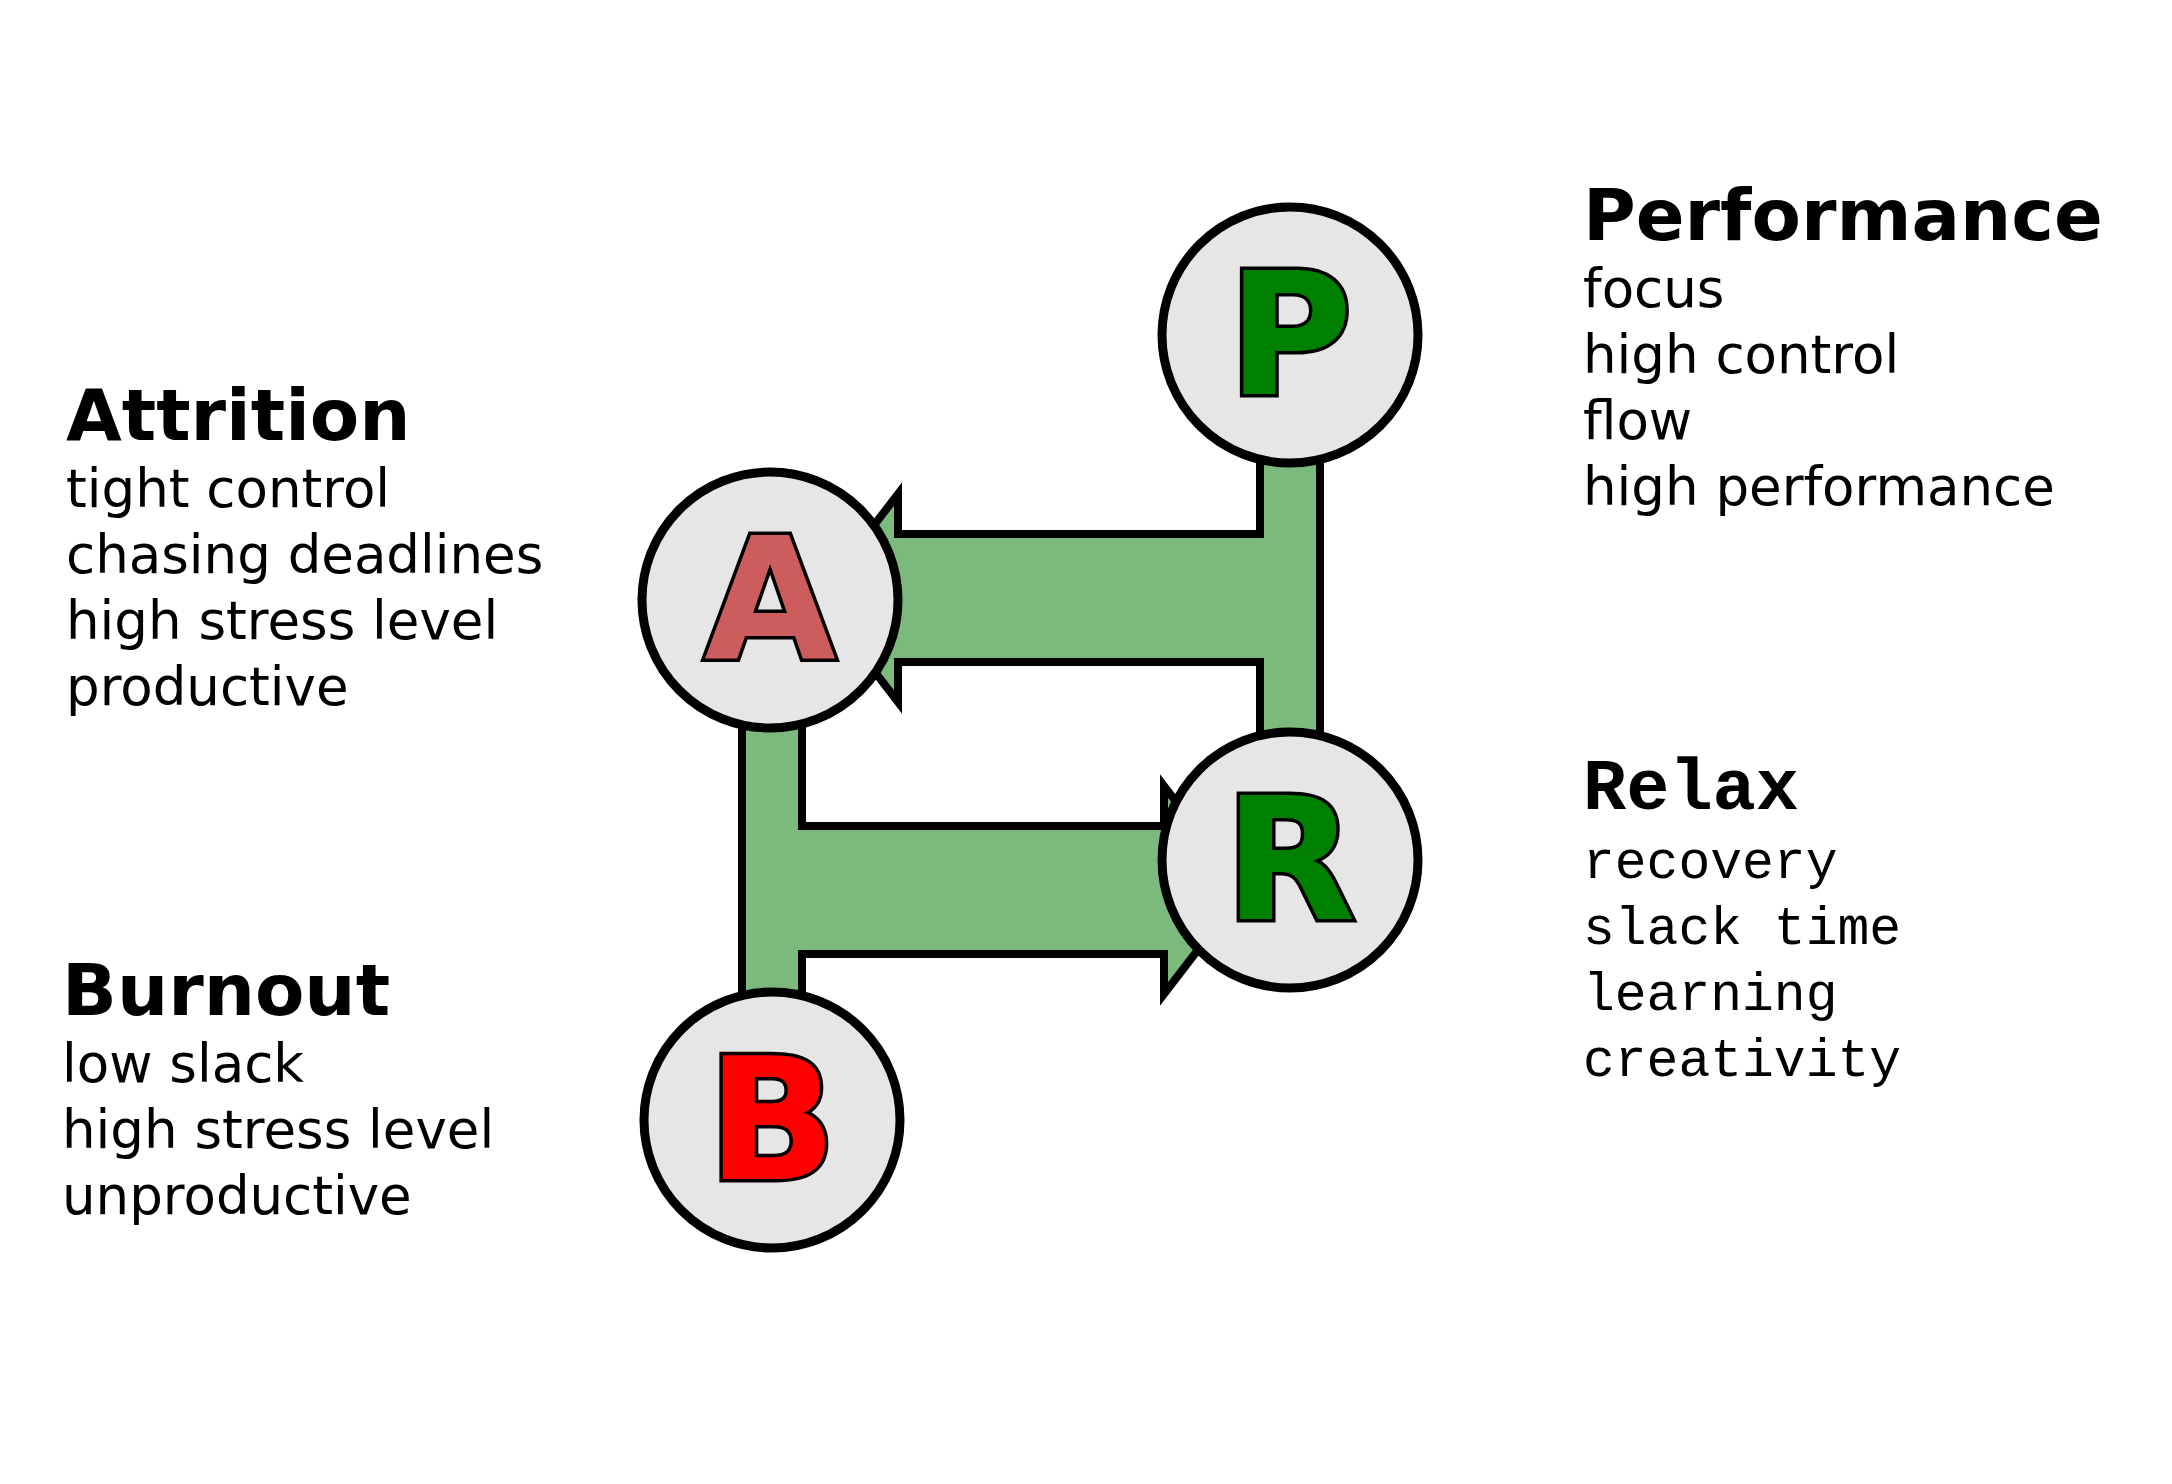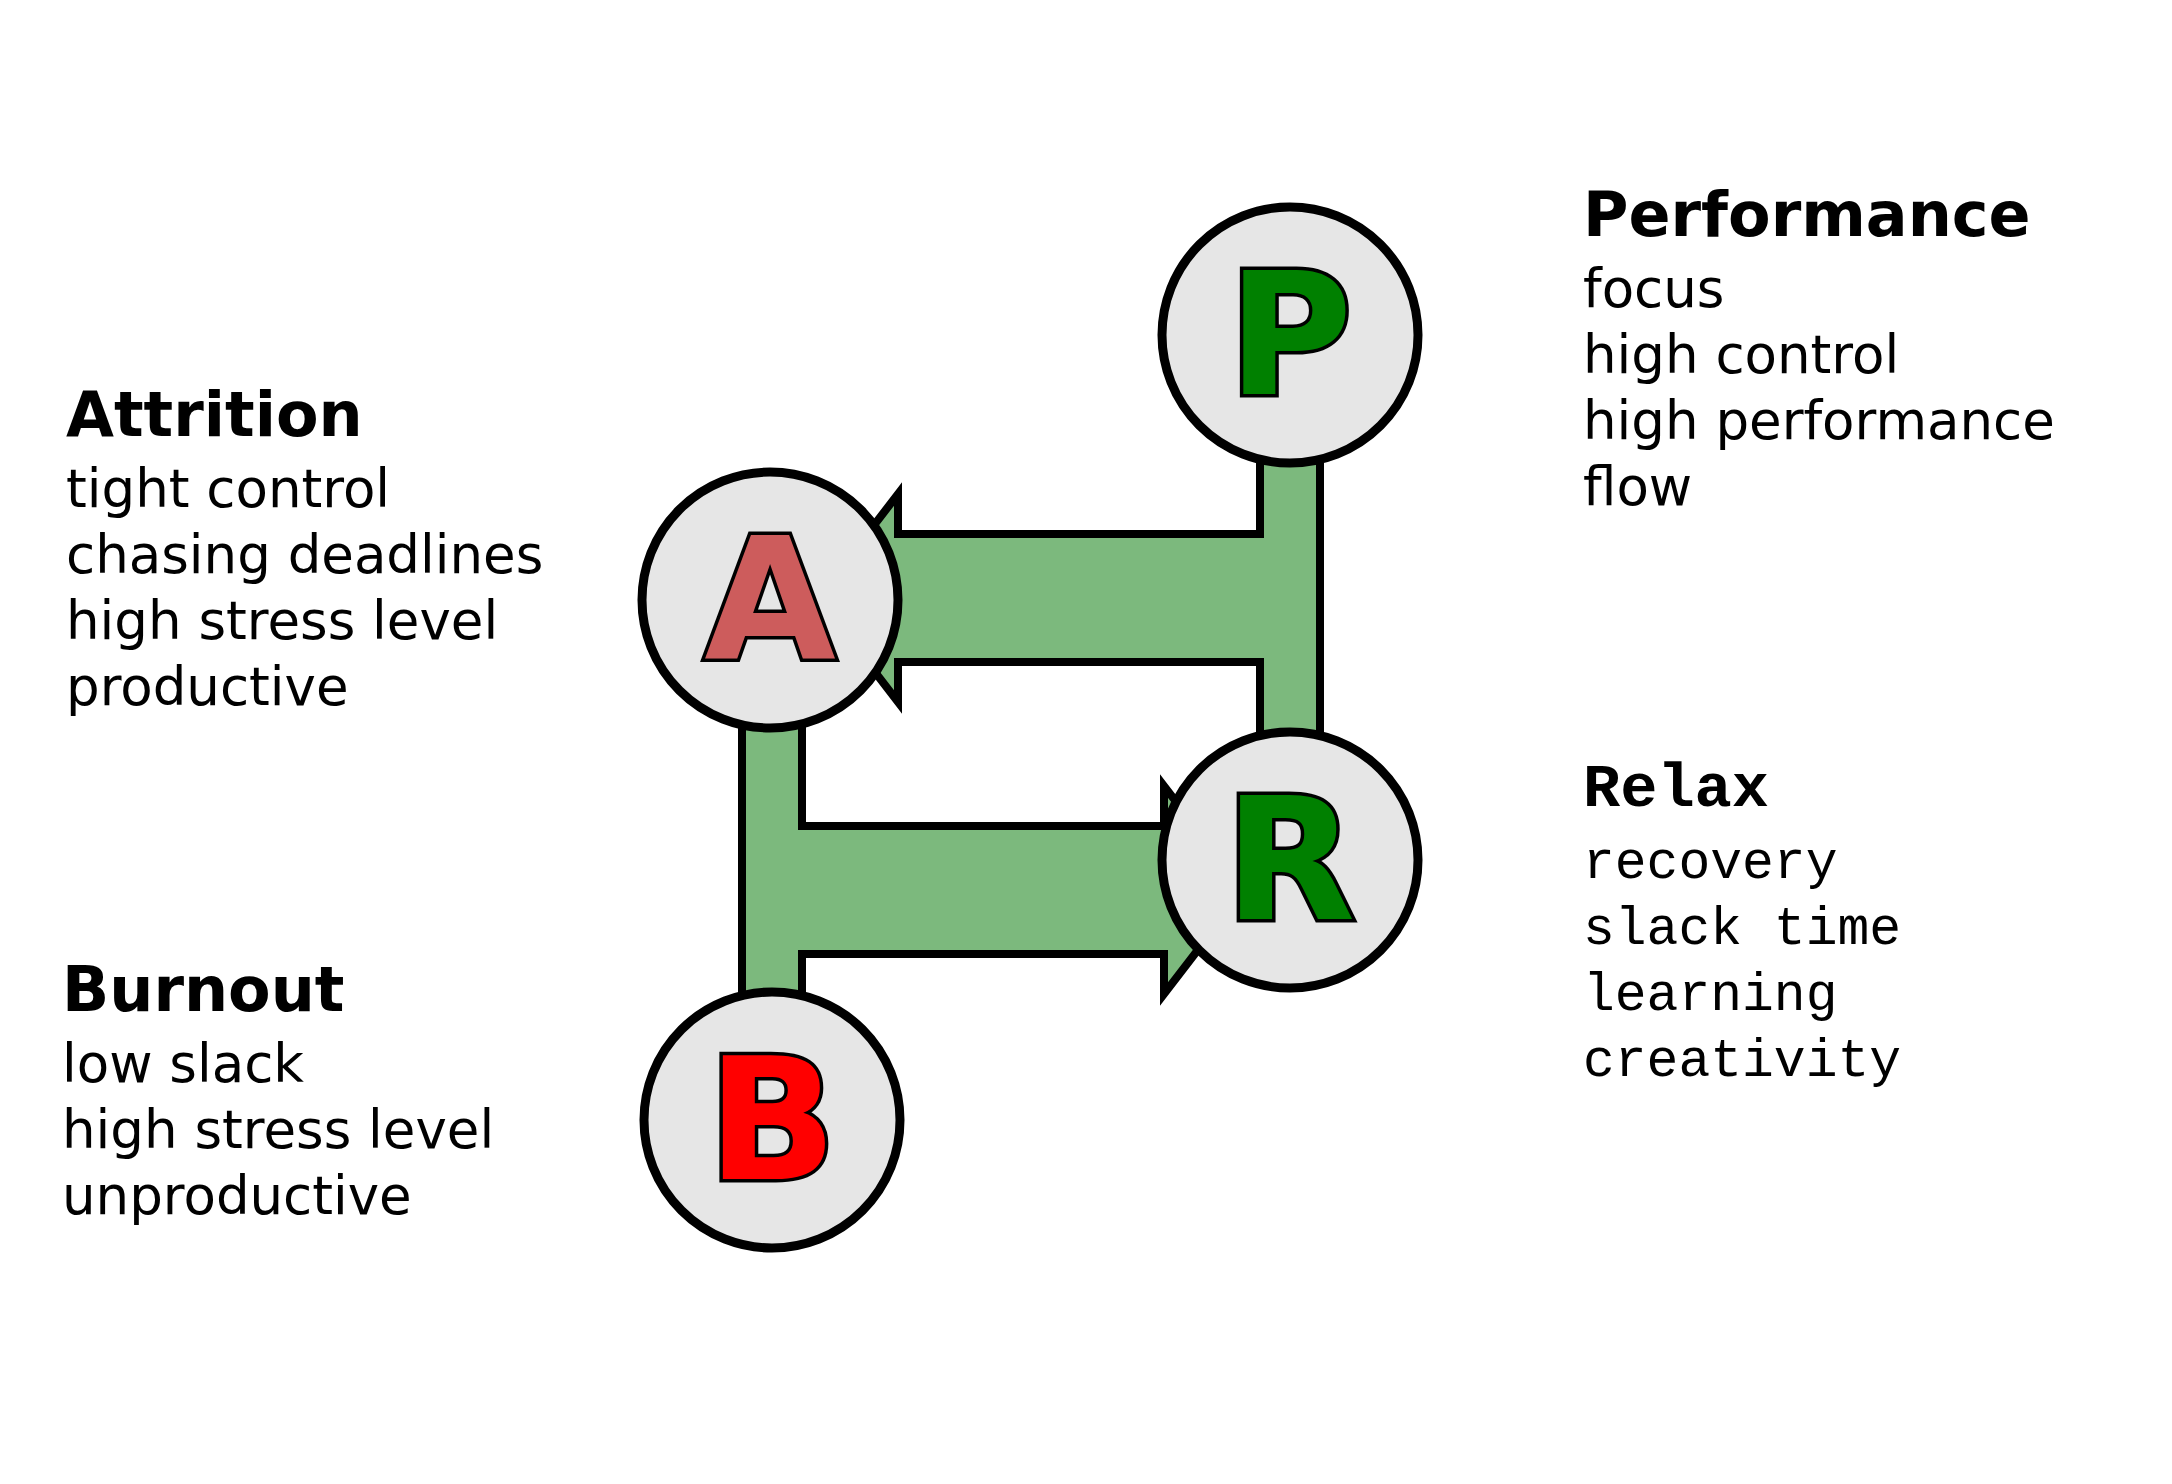--- a/index.html
+++ b/index.html
@@ -8,21 +8,21 @@
     background:#ffffff;
     font-family:"DejaVu Sans","Liberation Sans",sans-serif;
     overflow:hidden;
     position:relative;
   }
   #stage{position:absolute;left:0;top:0;width:2172px;height:1484px;}
 
   .textblock{position:absolute;}
   .tb-title{
     font-weight:bold;
-    font-size:62px;
+    font-size:72px;
     line-height:70px;
     color:#000000;
     white-space:nowrap;
     margin:0 0 6px 0;
   }
   .tb-line{
     font-weight:normal;
     font-size:53px;
     line-height:66px;
     color:#000000;
@@ -94,22 +94,22 @@
       <circle cx="772" cy="1120" r="128" fill="#e6e6e6" stroke="#000000" stroke-width="9"></circle>
       <text x="772" y="1120" text-anchor="middle" dominant-baseline="central" font-family="DejaVu Sans, Liberation Sans, sans-serif" font-size="170" font-weight="bold" fill="#ff0000" stroke="#000000" stroke-width="7" paint-order="stroke fill">B</text>
     </g>
 
   </svg>
 
   <div class="textblock" id="block-performance">
     <div class="tb-title">Performance</div>
     <div class="tb-line">focus</div>
     <div class="tb-line">high control</div>
+    <div class="tb-line">flow</div>
     <div class="tb-line">high performance</div>
-    <div class="tb-line">flow</div>
   </div>
 
   <div class="textblock" id="block-relax">
     <div class="tb-title">Relax</div>
     <div class="tb-line">recovery</div>
     <div class="tb-line">slack time</div>
     <div class="tb-line">learning</div>
     <div class="tb-line">creativity</div>
   </div>
 

